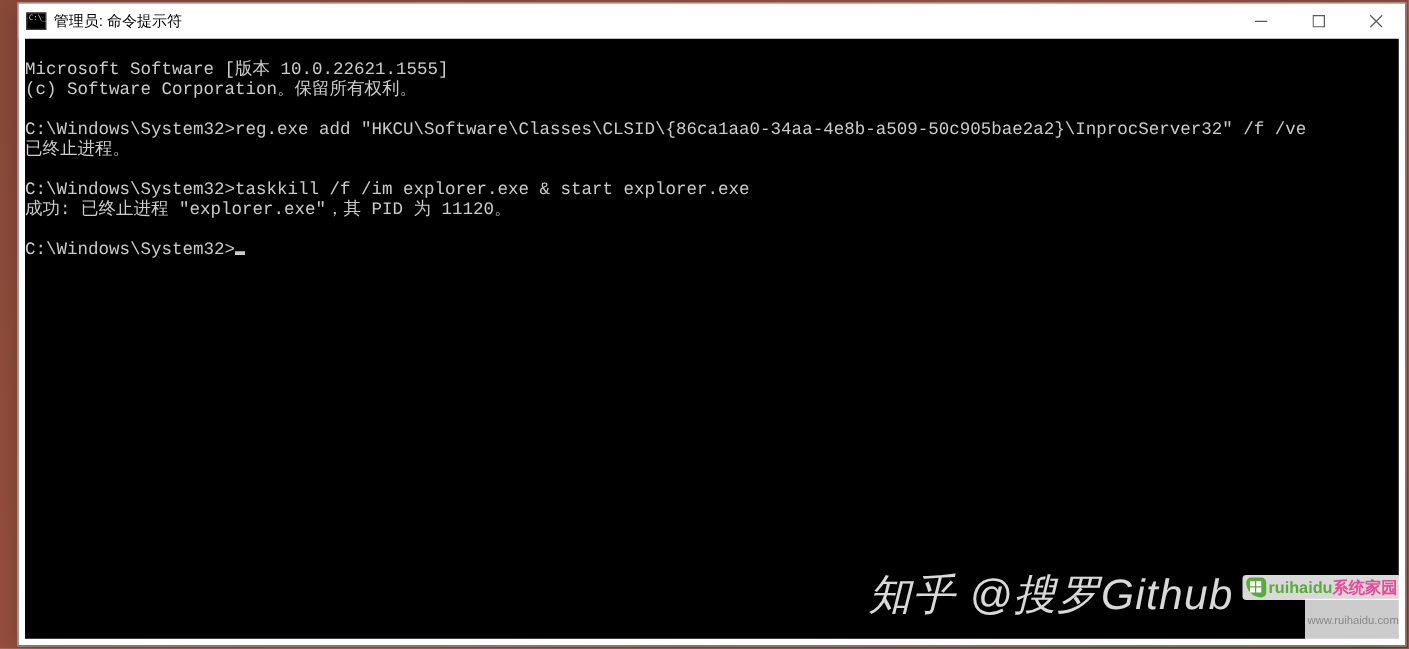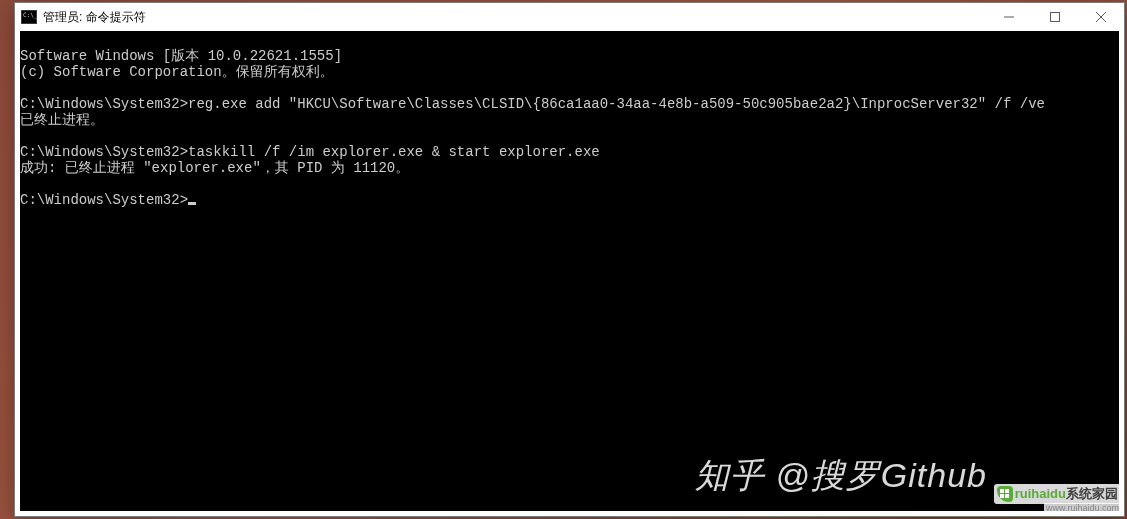--- a/index.html
+++ b/index.html
@@ -180,31 +180,31 @@
     }
     
     .watermark-windows-text {
       font-size: 13px;
       color: #5aab3c;
       font-weight: bold;
       font-family: Arial, sans-serif;
     }
     
     .watermark-windows-text .suffix {
-      color: #404040;
+      color: #ec4899;
     }
     
     .watermark-windows-url {
       font-size: 9px;
       color: #888888;
       font-family: Arial, sans-serif;
       align-self: flex-end;
       margin-top: -1px;
       background: rgba(255,255,255,0.8);
-      padding: 0 2px;
+      padding: 12px 2px;
     }
   </style>
 </head>
 <body>
 
 <div class="window">
 
   <div class="titlebar">
     <div class="window-icon"></div>
     <div class="title-text">管理员: 命令提示符</div>
@@ -222,21 +222,21 @@
       <div class="window-control close">
         <svg viewBox="0 0 10 10">
             <line x1="0" y1="0" x2="10" y2="10" stroke="currentColor" stroke-width="1"></line>
             <line x1="10" y1="0" x2="0" y2="10" stroke="currentColor" stroke-width="1"></line>
           </svg>
       </div>
     </div>
   </div>
 
   <div class="terminal">
-<span class="terminal-line">Software Windows [版本 10.0.22621.1555]</span>
+<span class="terminal-line">Microsoft Software [版本 10.0.22621.1555]</span>
 <span class="terminal-line">(c) Software Corporation。保留所有权利。</span>
 <span class="terminal-line"></span>
 <span class="terminal-line">C:\Windows\System32&gt;reg.exe add "HKCU\Software\Classes\CLSID\{86ca1aa0-34aa-4e8b-a509-50c905bae2a2}\InprocServer32" /f /ve</span>
 <span class="terminal-line">已终止进程。</span>
 <span class="terminal-line"></span>
 <span class="terminal-line">C:\Windows\System32&gt;taskkill /f /im explorer.exe &amp; start explorer.exe</span>
 <span class="terminal-line">成功: 已终止进程 "explorer.exe"，其 PID 为 11120。</span>
 <span class="terminal-line"></span>
 <span class="terminal-line">C:\Windows\System32&gt;</span><span class="cursor"></span>
   </div>

